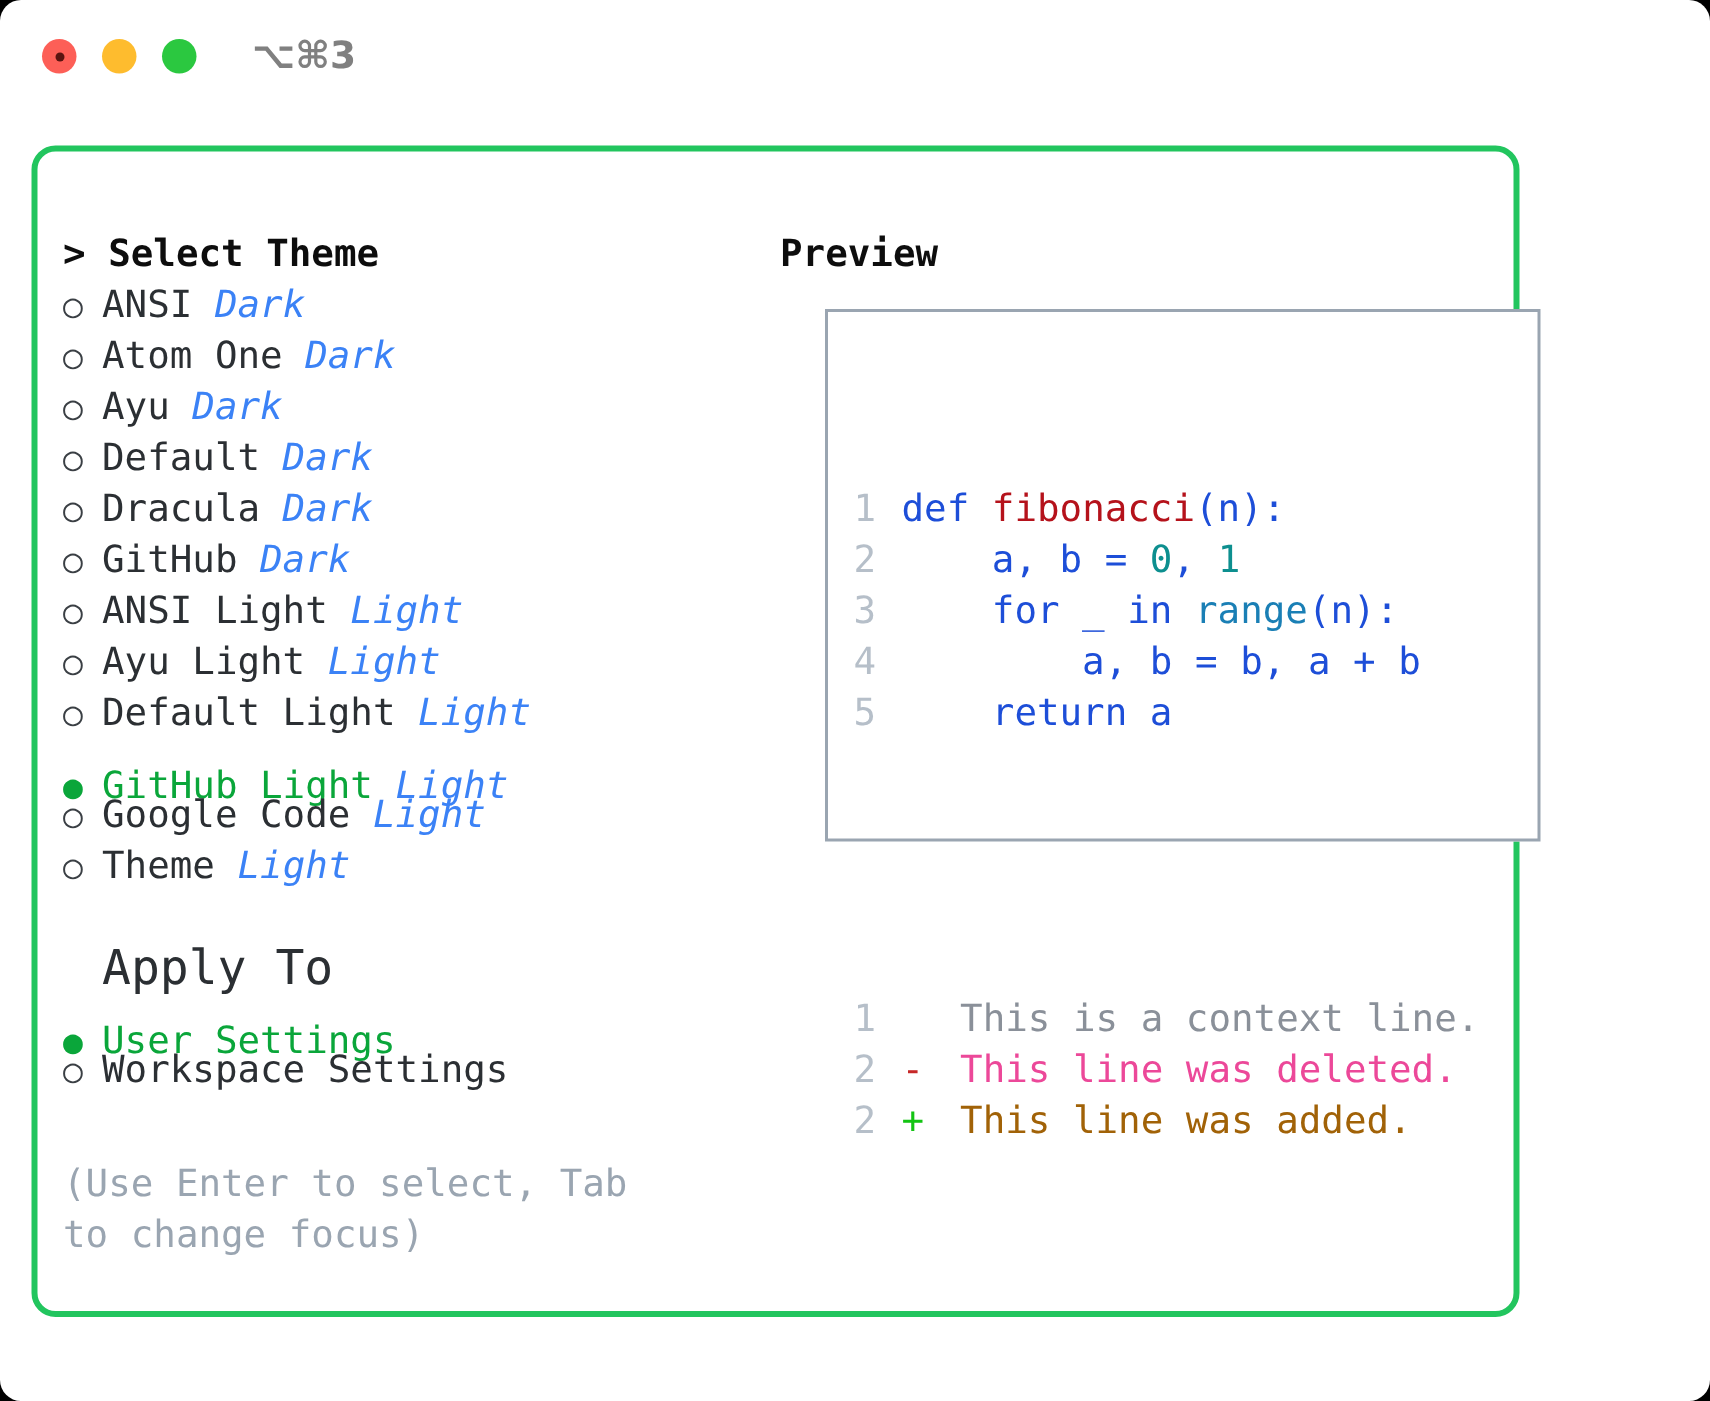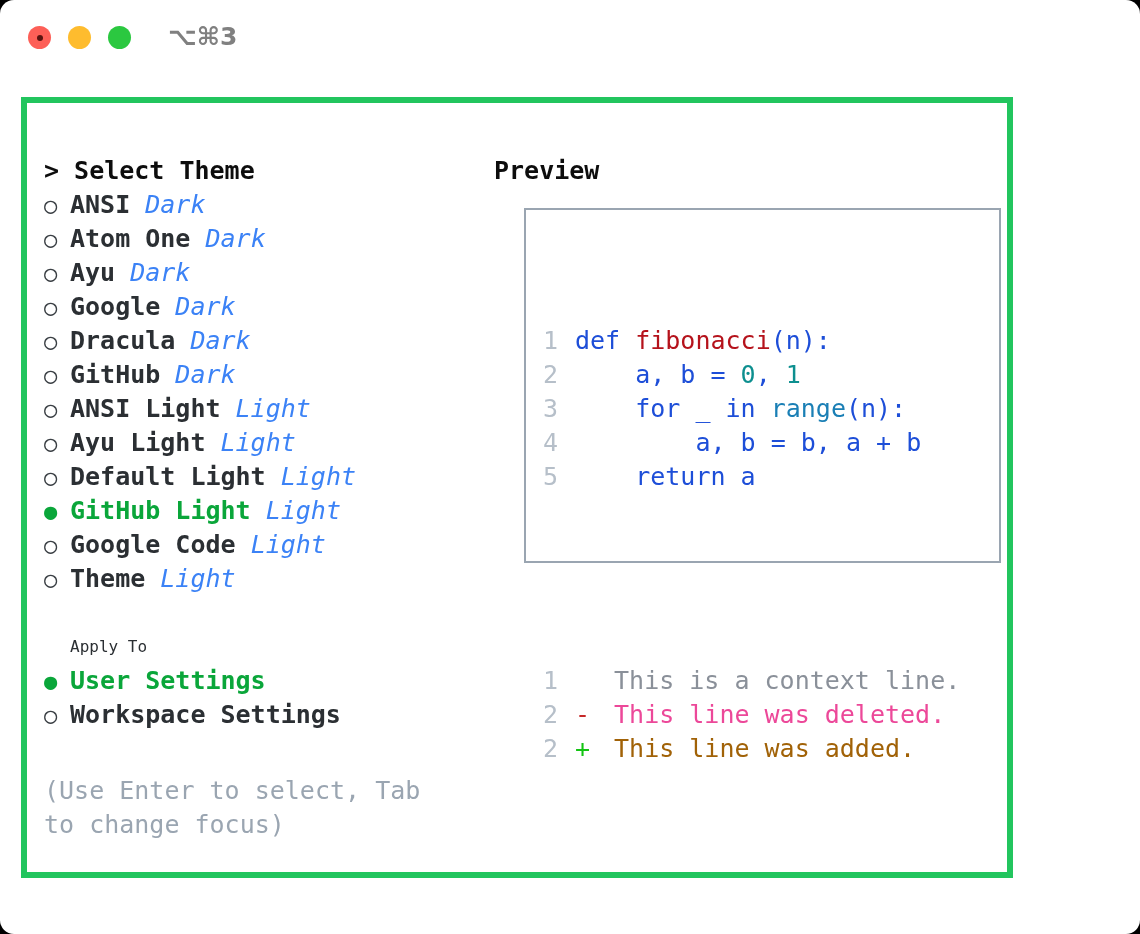--- a/index.html
+++ b/index.html
@@ -70,37 +70,37 @@
     font-family: "DejaVu Sans", "Liberation Sans", sans-serif;
   }
 
   
   .panel {
     position: absolute;
     left: 21px;
     top: 97px;
     width: 992px;
     height: 781px;
-    border: 6px solid #22c55e;
-    border-radius: 0;
+    border: 4px solid #22c55e;
+    border-radius: 16px;
     box-sizing: border-box;
     background: #ffffff;
     padding-left: 43px;
   }
 
   
   .left-col {
     position: absolute;
     left: 17px;
     top: 51px;
     width: 440px;
   }
   .right-col {
     position: absolute;
-    left: 467px;
+    left: 495px;
     top: 51px;
     width: 490px;
   }
 
   .section-title {
     font-size: 25px;
     font-weight: bold;
     color: #0d0d0d;
     line-height: 34px;
     white-space: pre;
@@ -117,26 +117,26 @@
     line-height: 34px;
     white-space: pre;
   }
   .opt-bullet {
     width: 26px;
     flex: 0 0 26px;
     color: #3a3f44;
     font-size: 22px;
   }
   .opt-bullet.on { color: #0aa63a; }
-  .opt-label { color: #2b2f33; font-weight: bold; }
-  .opt-label.sel { color: #0aa63a; }
+  .opt-label { color: #2b2f33; }
+  .opt-label.sel { color: #0aa63a; margin-top: 15px; }
   .opt-suffix { color: #3b82f6; font-style: italic; }
 
   .applyto-head {
-    font-size: 16px;
+    font-size: 32px;
     color: #2b2f33;
     line-height: 34px;
     padding-left: 26px;
     white-space: pre;
     margin-top: 34px;
   }
 
   .hint {
     margin-top: 42px;
     font-size: 25px;
@@ -207,21 +207,21 @@
   </div>
 
   <div class="panel">
 
     <div class="left-col">
       <div class="section-title">&gt; Select Theme</div>
       <div class="theme-list" id="theme-list">
           <div class="opt-row"><span class="opt-bullet">○</span><span class="opt-label">ANSI</span><span class="opt-suffix"> Dark</span></div>
           <div class="opt-row"><span class="opt-bullet">○</span><span class="opt-label">Atom One</span><span class="opt-suffix"> Dark</span></div>
           <div class="opt-row"><span class="opt-bullet">○</span><span class="opt-label">Ayu</span><span class="opt-suffix"> Dark</span></div>
-          <div class="opt-row"><span class="opt-bullet">○</span><span class="opt-label">Google</span><span class="opt-suffix"> Dark</span></div>
+          <div class="opt-row"><span class="opt-bullet">○</span><span class="opt-label">Default</span><span class="opt-suffix"> Dark</span></div>
           <div class="opt-row"><span class="opt-bullet">○</span><span class="opt-label">Dracula</span><span class="opt-suffix"> Dark</span></div>
           <div class="opt-row"><span class="opt-bullet">○</span><span class="opt-label">GitHub</span><span class="opt-suffix"> Dark</span></div>
           <div class="opt-row"><span class="opt-bullet">○</span><span class="opt-label">ANSI Light</span><span class="opt-suffix"> Light</span></div>
           <div class="opt-row"><span class="opt-bullet">○</span><span class="opt-label">Ayu Light</span><span class="opt-suffix"> Light</span></div>
           <div class="opt-row"><span class="opt-bullet">○</span><span class="opt-label">Default Light</span><span class="opt-suffix"> Light</span></div>
           <div class="opt-row"><span class="opt-bullet on">●</span><span class="opt-label sel">GitHub Light</span><span class="opt-suffix"> Light</span></div>
           <div class="opt-row"><span class="opt-bullet">○</span><span class="opt-label">Google Code</span><span class="opt-suffix"> Light</span></div>
           <div class="opt-row"><span class="opt-bullet">○</span><span class="opt-label">Theme</span><span class="opt-suffix"> Light</span></div>
         </div>
 

